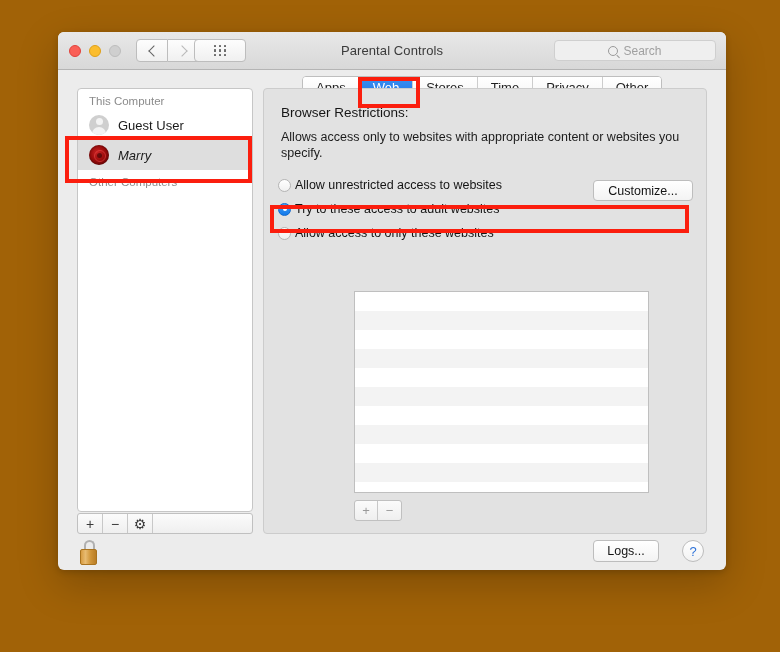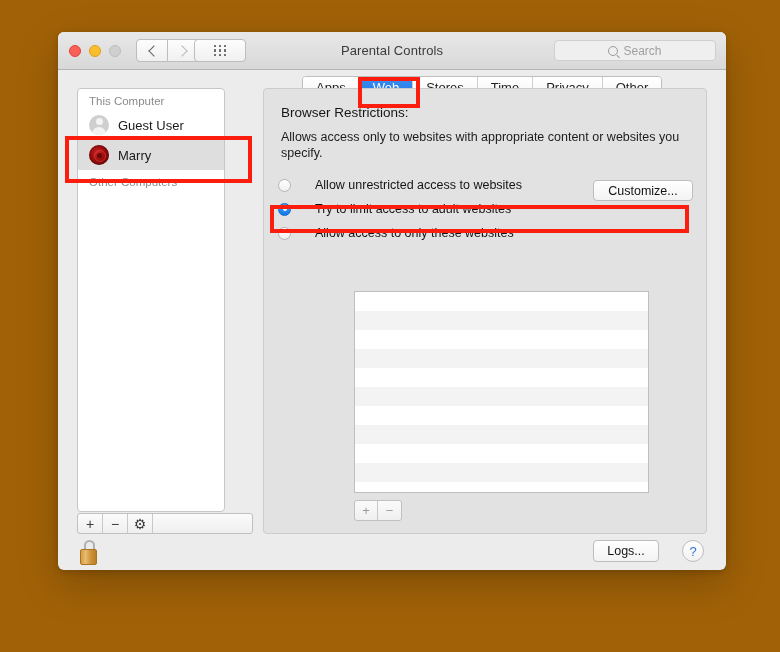--- a/index.html
+++ b/index.html
@@ -160,40 +160,40 @@
   .tab:last-child { border-right: none; }
   .tab.active {
     background: linear-gradient(to bottom,#3b90f0,#1f73e8);
     color: #ffffff;
   }
 
   
   .sidebar {
     position: absolute;
     left: 19px; top: 56px;
-    width: 148px; height: 424px;
+    width: 176px; height: 424px;
     background: #ffffff;
     border: 1px solid #c6c6c6;
     border-radius: 4px;
     box-sizing: border-box;
     overflow: hidden;
   }
   .grouphdr {
     font-size: 11.5px;
     color: #8b8b8b;
     padding: 6px 0 3px 11px;
   }
   .userrow {
     display: flex;
     align-items: center;
     height: 30px;
     padding-left: 11px;
     box-sizing: border-box;
   }
-  .userrow.selected { background: #dedede; }
+  .userrow.selected { background: #dedede; font-style: italic; }
   .userrow .uname {
     font-size: 13px;
     color: #1a1a1a;
     margin-left: 9px;
   }
   .avatar-guest {
     width: 20px; height: 20px;
     border-radius: 50%;
     background: #cfcfcf;
     position: relative;
@@ -341,21 +341,21 @@
     content: "";
     position: absolute;
     left: 3.6px; top: 3.6px;
     width: 4px; height: 4px;
     border-radius: 50%;
     background: #ffffff;
   }
   .radio-label {
     font-size: 12.5px;
     color: #141414;
-    margin-left: 24px;
+    margin-left: 4px;
     white-space: nowrap;
   }
 
   .customize-btn {
     position: absolute;
     right: 13px; top: 91px;
     width: 100px; height: 21px;
     background: linear-gradient(to bottom,#ffffff,#f3f3f3);
     border: 1px solid #bdbdbd;
     border-radius: 4px;
@@ -545,21 +545,21 @@
       <div class="panel-title">Browser Restrictions:</div>
       <div class="panel-desc">Allows access only to websites with appropriate content or websites you specify.</div>
 
       <div class="radio-row" style="top:86px;">
         <span class="radio"></span>
         <span class="radio-label">Allow unrestricted access to websites</span>
       </div>
 
       <div class="radio-row" style="top:110px;">
         <span class="radio on"></span>
-        <span class="radio-label">Try to limit access to adult websites</span>
+        <span class="radio-label">Try to these access to adult websites</span>
       </div>
 
       <div class="customize-btn">Customize...</div>
 
       <div class="radio-row" style="top:134px;">
         <span class="radio"></span>
         <span class="radio-label">Allow access to only these websites</span>
       </div>
 
       <div class="sitelist">

